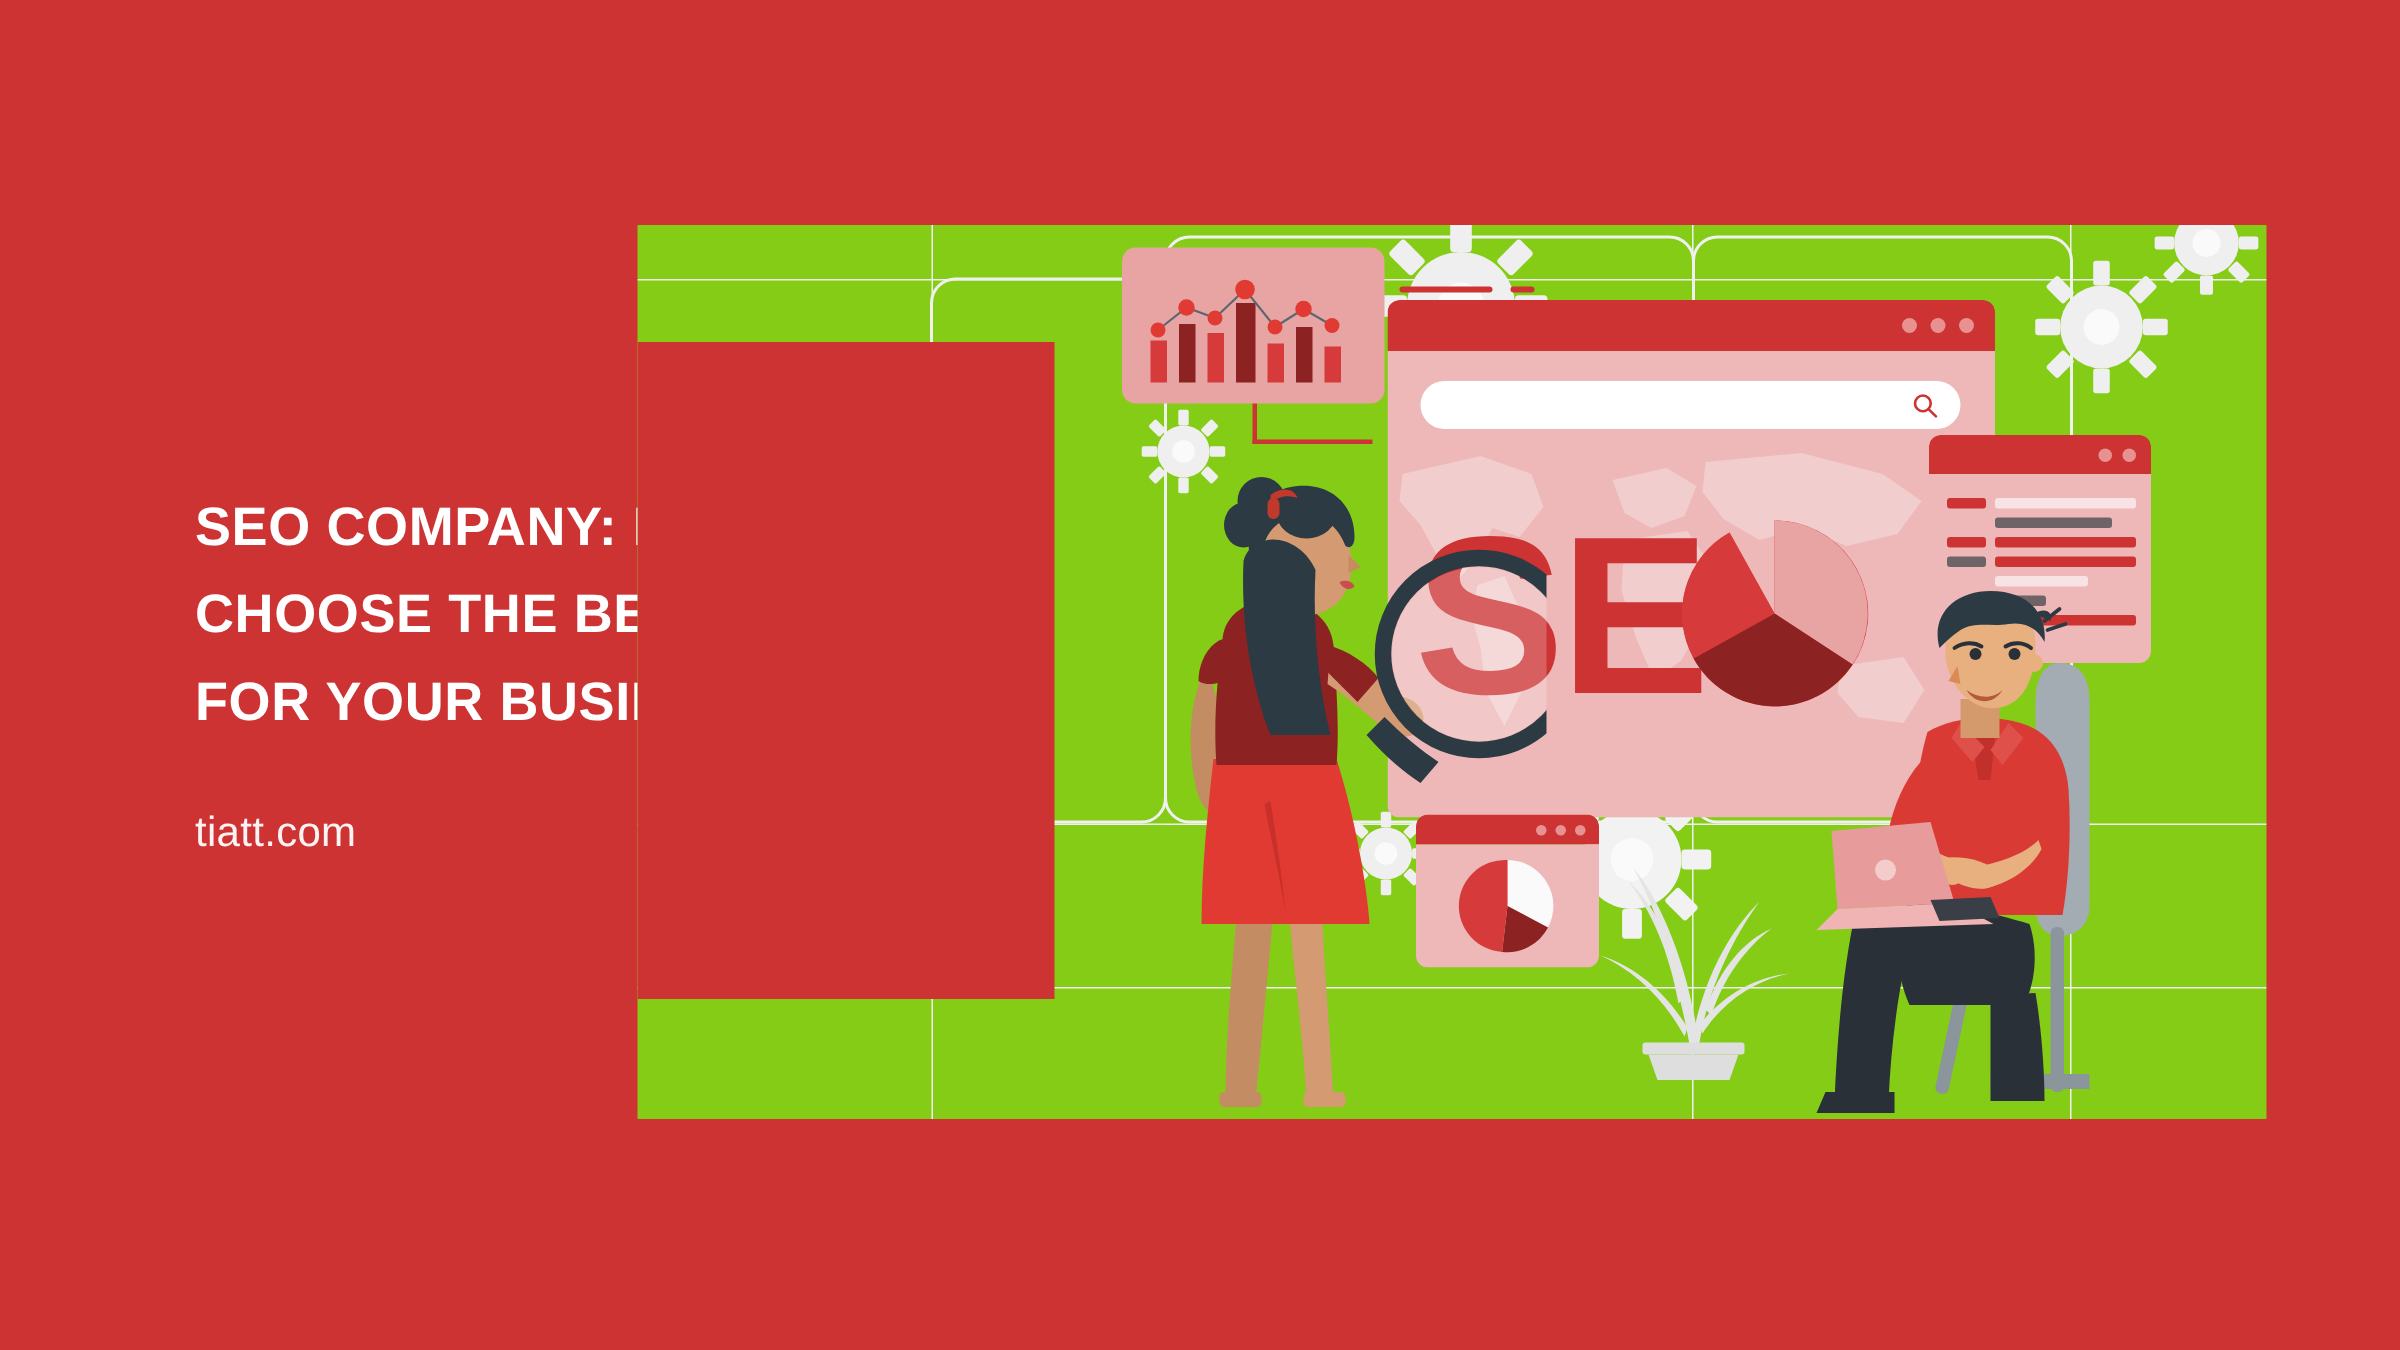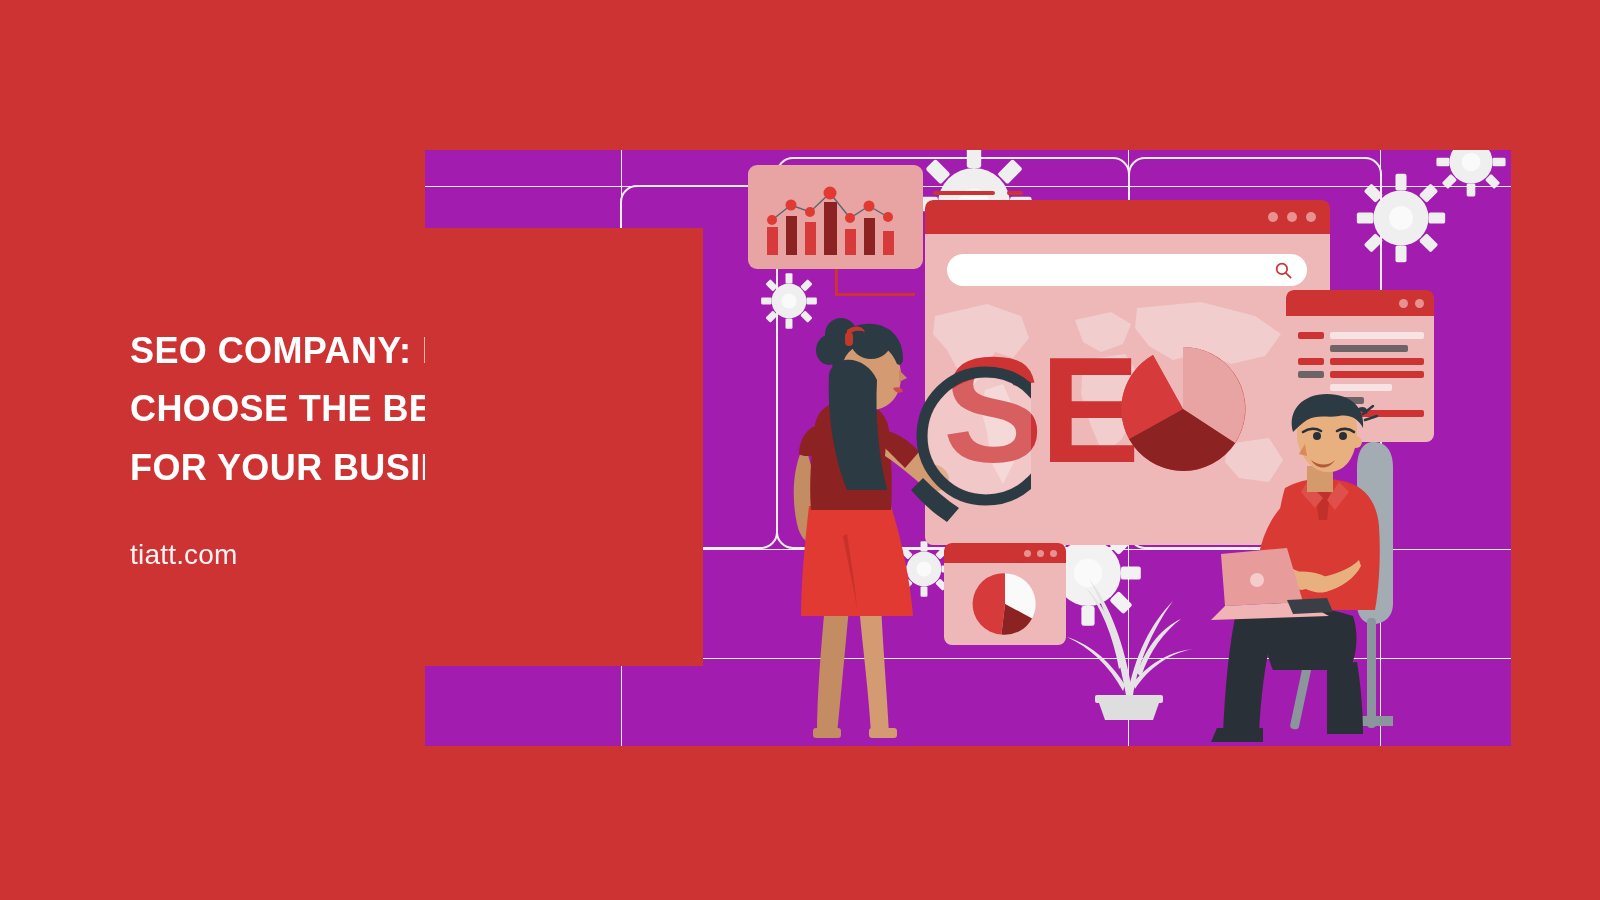--- a/index.html
+++ b/index.html
@@ -26,21 +26,21 @@
     font-size:28px;
     margin-top:42px;
     letter-spacing:0.2px;
   }
 
   
   .panel {
     position:absolute;
     left:425px; top:150px;
     width:1086px; height:596px;
-    background:#a21caf;
+    background:#84cc16;
     overflow:hidden;
   }
   .panel-notch {
     position:absolute;
     left:0px; top:78px;
     width:278px; height:438px;
     background:#cd3333;
   }
   
   .grid-v { position:absolute; top:0; bottom:0; width:1px; background:#f1f1f1; }

